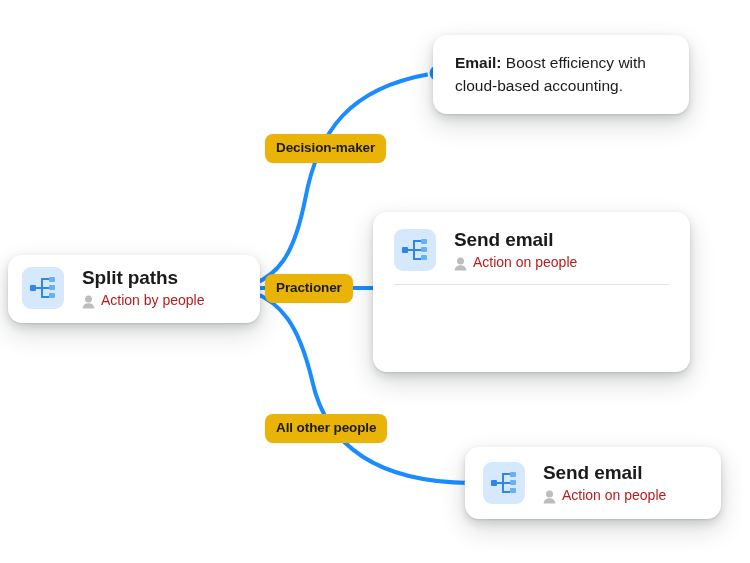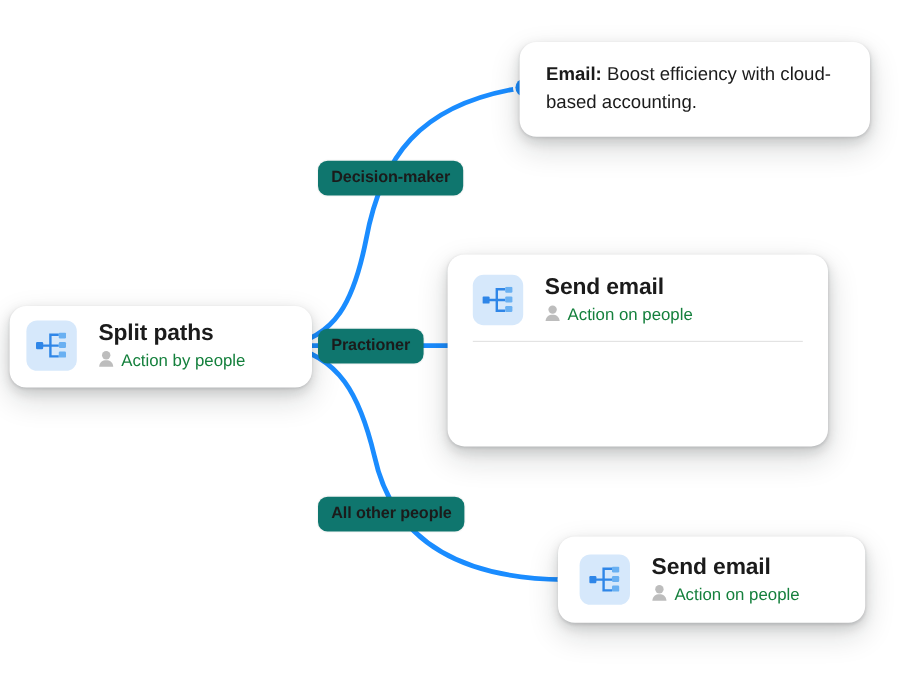--- a/index.html
+++ b/index.html
@@ -71,25 +71,25 @@
     font-size: 19px;
     font-weight: bold;
     color: #1b1b1b;
     line-height: 1.16;
     letter-spacing: -0.1px;
     white-space: nowrap;
   }
 
   .node-sub {
     display: flex;
-    align-items: flex-start;
+    align-items: flex-end;
     gap: 6px;
     margin-top: 3px;
     font-size: 14px;
-    color: #15803d;
+    color: #b91c1c;
     line-height: 1.2;
     white-space: nowrap;
   }
 
   .person-icon {
     flex: 0 0 auto;
     display: block;
   }
 
   .divider {
@@ -113,21 +113,21 @@
     left: 8px;
     top: 255px;
     width: 252px;
     height: 68px;
     padding: 12px 14px;
   }
 
   #node-email-top {
     left: 433px;
     top: 35px;
-    width: 292px;
+    width: 256px;
     height: 79px;
     padding: 15px 22px;
     display: flex;
     align-items: center;
   }
   #node-email-top .node-body {
     margin-top: 0;
   }
 
   #node-send-mid {
@@ -144,21 +144,21 @@
     width: 256px;
     height: 72px;
     padding: 14px 18px;
     display: flex;
     align-items: center;
   }
 
   
   .edge-label {
     position: absolute;
-    background: #0f766e;
+    background: #eab308;
     border-radius: 8px;
     font-size: 13.5px;
     font-weight: bold;
     color: #1b1b1b;
     letter-spacing: -0.1px;
     padding: 7px 11px 8px 11px;
     white-space: nowrap;
     line-height: 1;
     box-shadow: 0 0 0 1px rgba(0,0,0,0.035);
   }

